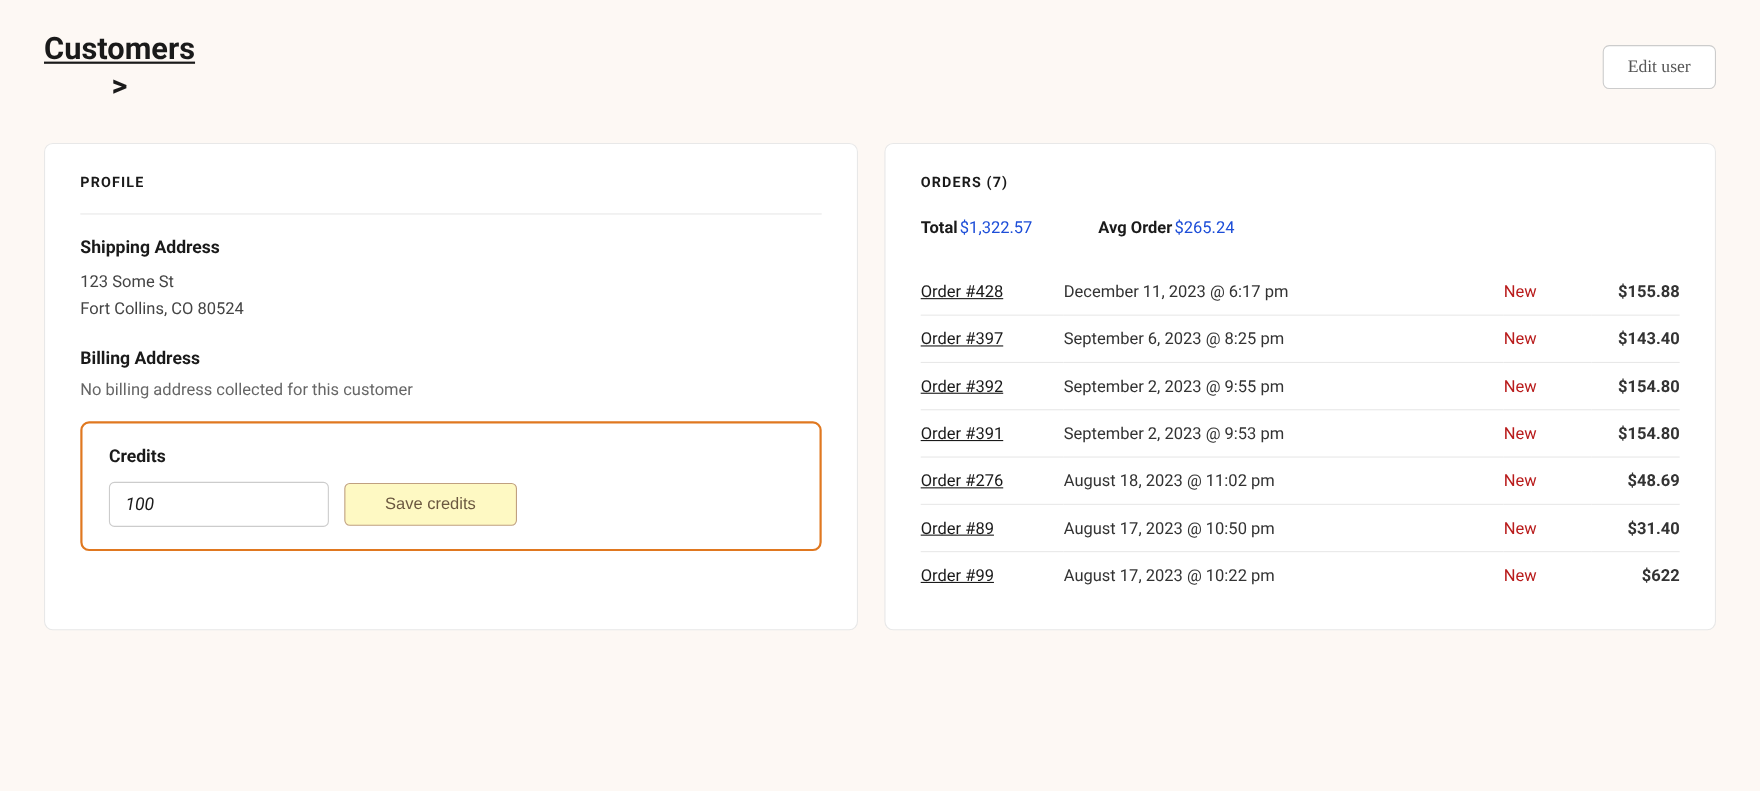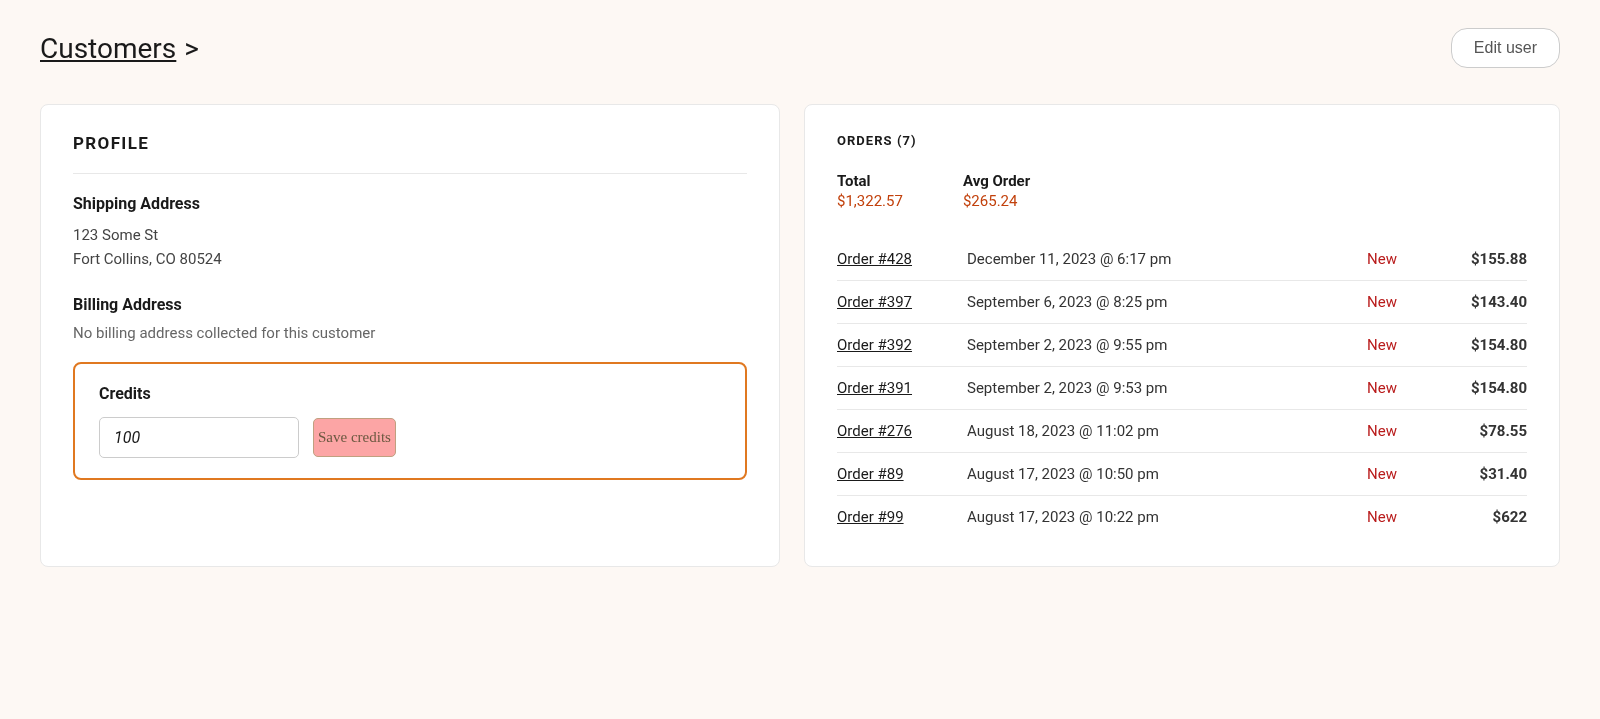--- a/index.html
+++ b/index.html
@@ -20,22 +20,23 @@
       display: flex;
       align-items: center;
       justify-content: space-between;
       padding: 28px 40px 20px 40px;
     }
 
     .breadcrumb {
       display: flex;
       align-items: center;
       font-size: 28px;
-      font-weight: 400;
-      color: #1a1a1a;
+      font-weight: 700;
+      color: #1a1a1a;
+      flex-direction: column;
     }
 
     .breadcrumb-link {
       text-decoration: underline;
       cursor: pointer;
       color: #1a1a1a;
     }
 
     .breadcrumb-separator {
       margin: 0 8px;
@@ -43,25 +44,25 @@
     }
 
     .breadcrumb-current {
       font-size: 28px;
     }
 
     .edit-user-btn {
       padding: 10px 22px;
       background: #fff;
       border: 1px solid #ccc;
-      border-radius: 16px;
+      border-radius: 6px;
       font-size: 16px;
       color: #555;
       cursor: pointer;
-      font-family: Liberation Sans, sans-serif;
+      font-family: Liberation Serif, serif;
     }
 
     .main-content {
       display: flex;
       gap: 24px;
       padding: 16px 40px 40px 40px;
     }
 
     .left-panel {
       flex: 0 0 740px;
@@ -73,21 +74,21 @@
 
     .right-panel {
       flex: 1;
       background: #fff;
       border-radius: 8px;
       border: 1px solid #e8e8e8;
       padding: 28px 32px;
     }
 
     .section-title {
-      font-size: 17px;
+      font-size: 13px;
       font-weight: 700;
       letter-spacing: 0.08em;
       color: #1a1a1a;
       text-transform: uppercase;
       margin-bottom: 12px;
     }
 
     .divider {
       border: none;
       border-top: 1px solid #e8e8e8;
@@ -139,60 +140,60 @@
       border: 1px solid #ccc;
       border-radius: 5px;
       font-size: 16px;
       font-family: inherit;
       color: #1a1a1a;
       background: #fff;
       font-style: italic;
     }
 
     .save-credits-btn {
-      padding: 10px 4px;
-      background: #fca5a5;
+      padding: 10px 36px;
+      background: #fef9c3;
       border: 1px solid #c0a080;
       border-radius: 5px;
       font-size: 15px;
       color: #6b5840;
       cursor: pointer;
-      font-family: Liberation Serif, serif;
+      font-family: Liberation Sans, sans-serif;
     }
 
     
     .orders-header {
       font-size: 13px;
       font-weight: 700;
       letter-spacing: 0.08em;
       text-transform: uppercase;
       margin-bottom: 24px;
     }
 
     .orders-stats {
       display: flex;
       gap: 60px;
       margin-bottom: 28px;
     }
 
     .stat-block {
       display: flex;
-      flex-direction: column;
+      flex-direction: row;
       gap: 2px;
     }
 
     .stat-label {
       font-size: 15px;
       font-weight: 700;
       color: #1a1a1a;
     }
 
     .stat-value {
       font-size: 15px;
-      color: #c2410c;
+      color: #1d4ed8;
     }
 
     .orders-table {
       width: 100%;
       border-collapse: collapse;
     }
 
     .orders-table tr {
       border-bottom: 1px solid #e8e8e8;
     }
@@ -320,21 +321,21 @@
       <td>September 2, 2023 @ 9:53 pm</td>
       <td>New</td>
       <td>$154.80</td>
     </tr>
           <tr>
       <td>
         <span class="order-link">Order #276</span>
       </td>
       <td>August 18, 2023 @ 11:02 pm</td>
       <td>New</td>
-      <td>$78.55</td>
+      <td>$48.69</td>
     </tr>
           <tr>
       <td>
         <span class="order-link">Order #89</span>
       </td>
       <td>August 17, 2023 @ 10:50 pm</td>
       <td>New</td>
       <td>$31.40</td>
     </tr>
           <tr>

